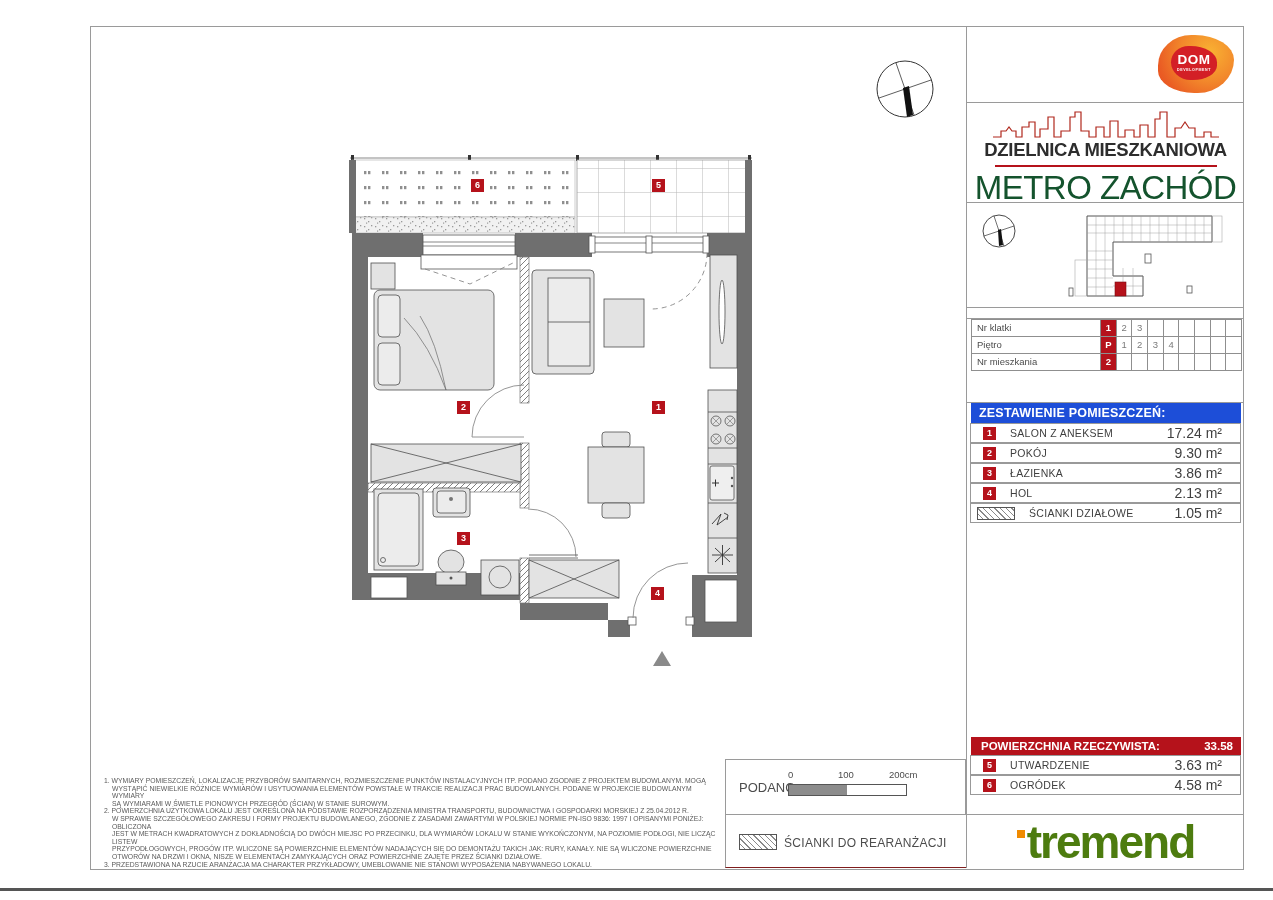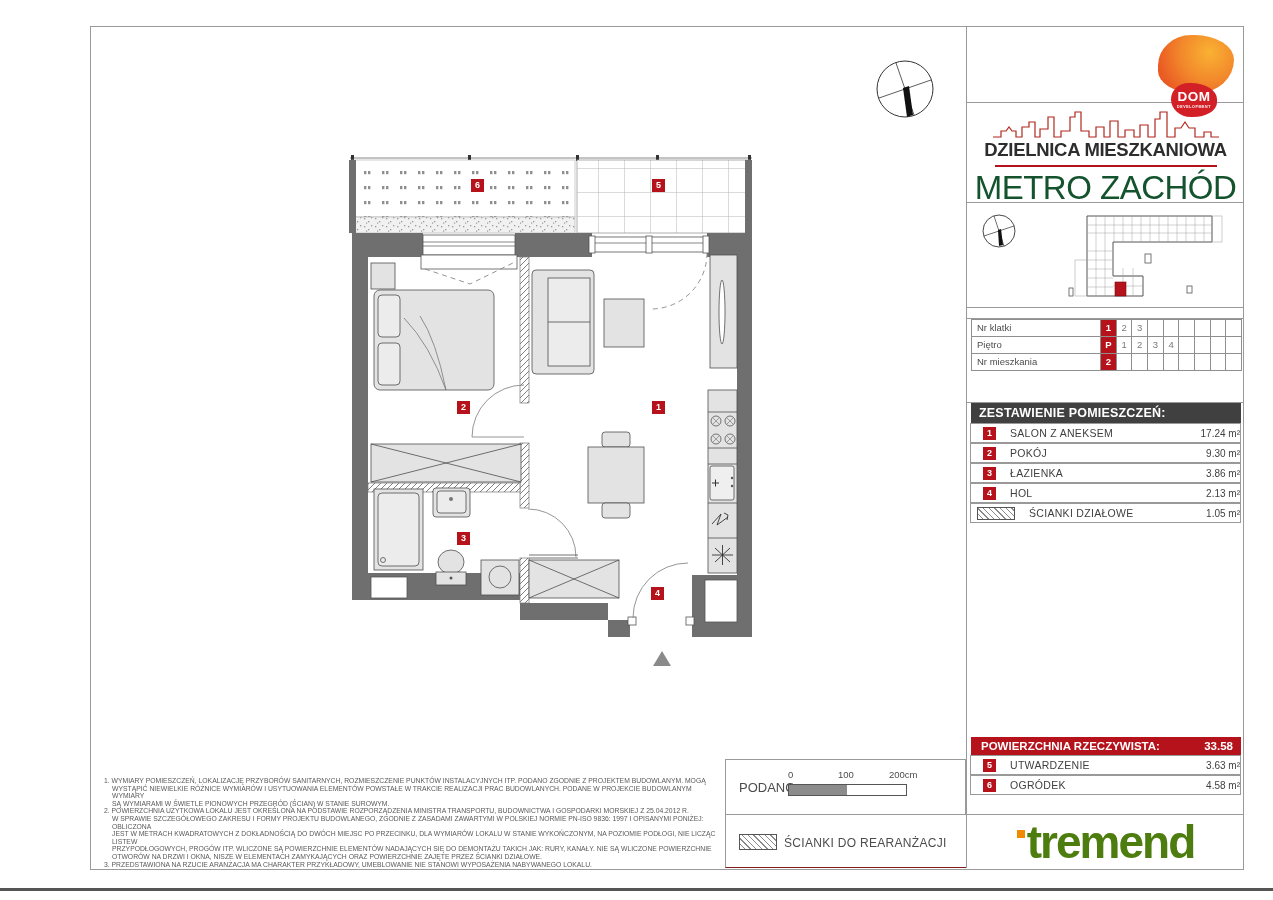--- a/index.html
+++ b/index.html
@@ -7,42 +7,42 @@
   .abs{position:absolute;}
   
   .frame{left:90px;top:26px;width:1152px;height:842px;border:1px solid #9a9a9a;}
   .bottom-rule{left:0;top:888px;width:1273px;height:3px;background:#555;}
   
   .rpanel{left:966px;top:26px;width:277px;height:842px;border-left:1px solid #9a9a9a;}
   .rbox{position:absolute;left:0;width:277px;border-bottom:1px solid #9a9a9a;box-sizing:border-box;}
   .company{top:0;height:77px;}
   .company .ctext{position:absolute;left:12px;top:8px;font-size:11.5px;font-weight:700;color:#4d4d4d;line-height:15px;}
   .domlogo{position:absolute;right:10px;top:9px;width:76px;height:58px;border-radius:46% 54% 50% 50%/55% 45% 60% 40%;background:radial-gradient(circle at 68% 30%,#f9b233 0%,#f2872b 45%,#ea5d24 78%,#e84c1d 100%);}
-  .domlogo .inner{position:absolute;left:13px;top:11px;width:46px;height:34px;border-radius:40% 60% 55% 45%/50% 50% 45% 55%;background:#d31f26;color:#fff;text-align:center;margin-top:37px;}
+  .domlogo .inner{position:absolute;left:13px;top:11px;width:46px;height:34px;border-radius:40% 60% 55% 45%/50% 50% 45% 55%;background:#d31f26;color:#fff;text-align:center;}
   .domlogo .inner .d1{font-size:13.5px;font-weight:700;letter-spacing:.5px;margin-top:6px;}
   .domlogo .inner .d2{font-size:3.6px;font-weight:700;letter-spacing:.6px;margin-top:1px;}
   .branding{top:77px;height:100px;text-align:center;}
   .district{position:absolute;left:0;top:36px;width:277px;font-size:18.5px;font-weight:700;letter-spacing:-.3px;color:#2d2d2d;}
   .district-rule{position:absolute;left:28px;top:62px;width:222px;height:2px;background:#b5121b;}
   .project{position:absolute;left:0;top:66px;width:277px;font-size:33px;font-weight:400;letter-spacing:-.5px;color:#14532d;}
   .siteplan{top:177px;height:105px;}
   .spacer1{top:282px;height:11px;}
   
   .utable{position:absolute;left:4px;top:293px;width:270px;border-top:1px solid #8f8f8f;border-left:1px solid #8f8f8f;}
   .trow{display:flex;height:16px;border-bottom:1px solid #8f8f8f;}
   .tlabel{width:126px;border-right:1px solid #8f8f8f;font-size:9.5px;color:#4c4c4c;line-height:16px;padding-left:5px;}
   .tred{width:15px;border-right:1px solid #8f8f8f;background:#b5121b;color:#fff;font-size:9.5px;font-weight:700;text-align:center;line-height:16px;}
   .tcell{width:15px;border-right:1px solid #8f8f8f;font-size:9.5px;color:#7a7a7a;text-align:center;line-height:16px;}
   .spacer2{top:357px;height:20px;}
   
-  .zhead{position:absolute;left:4px;top:377px;width:270px;height:20px;background:#404040;color:#fff;font-size:12.5px;font-weight:700;line-height:20px;padding-left:8px;box-sizing:border-box;letter-spacing:.2px;}
+  .zhead{position:absolute;left:4px;top:377px;width:270px;height:20px;background:#1d4ed8;color:#fff;font-size:12.5px;font-weight:700;line-height:20px;padding-left:8px;box-sizing:border-box;letter-spacing:.2px;}
   .rrow{position:absolute;left:3px;width:271px;height:20px;border:1px solid #999;box-sizing:border-box;display:flex;align-items:center;background:#fff;}
   .badge{width:13px;height:13px;background:#b5121b;color:#fff;font-size:9px;font-weight:700;text-align:center;line-height:13px;margin-left:12px;flex:0 0 13px;}
   .rname{font-size:10.5px;color:#3f3f3f;margin-left:14px;letter-spacing:.3px;flex:1;}
-  .rarea{font-size:10px;color:#3f3f3f;margin-right:0;}
+  .rarea{font-size:14px;color:#3f3f3f;margin-right:18px;}
   .hatch-swatch{width:38px;height:13px;margin-left:6px;flex:0 0 38px;border:1px solid #555;background:repeating-linear-gradient(45deg,#fff 0 3px,#8a8a8a 3px 4px);box-sizing:border-box;}
   .pubar{position:absolute;left:4px;width:270px;height:20px;background:#b5121b;color:#fff;display:flex;justify-content:space-between;align-items:center;font-size:11.5px;font-weight:700;padding:0 8px 0 10px;box-sizing:border-box;}
   .spacer3{top:769px;height:20px;}
   .tremendbox{top:789px;height:53px;border-bottom:0;display:flex;align-items:center;justify-content:center;}
   .tremend{font-size:46px;font-weight:700;color:#4d7c0f;letter-spacing:-2px;line-height:46px;}
   .tdot{display:inline-block;width:8px;height:8px;background:#f08a00;position:relative;top:-20px;margin-right:2px;}
   
   .disclaimers{left:104px;top:777px;width:615px;font-size:6.8px;line-height:7.6px;color:#595959;}
   .disclaimers .indent{padding-left:8px;}
   .skalabox{left:725px;top:759px;width:241px;height:56px;border:1px solid #9a9a9a;box-sizing:border-box;}

